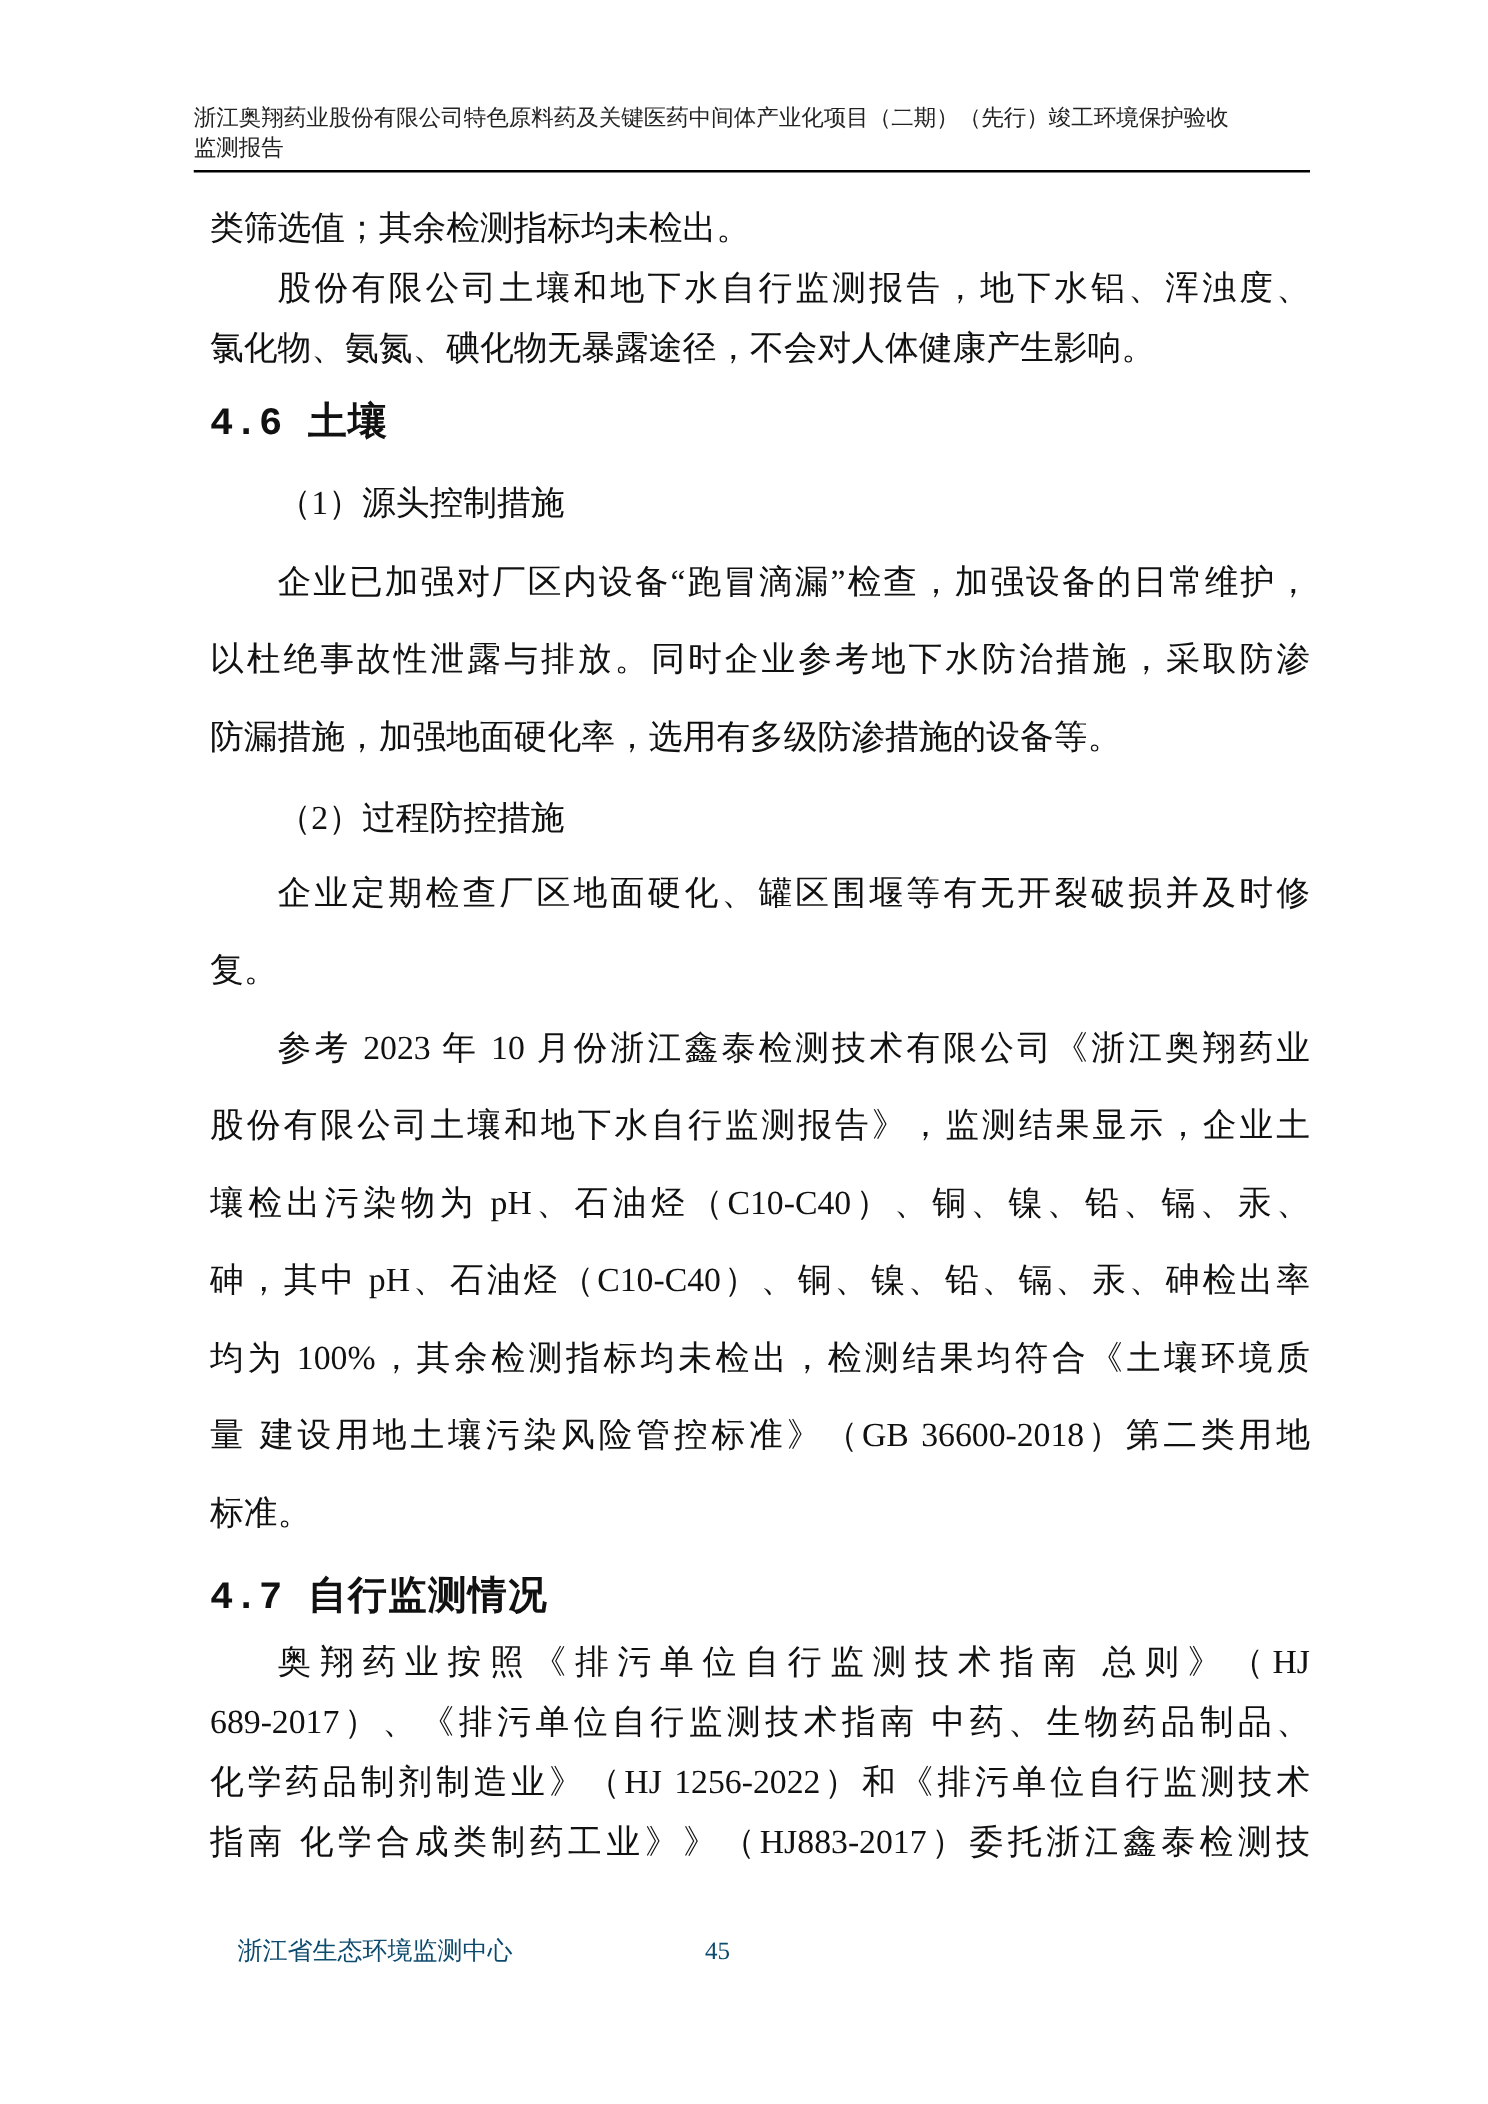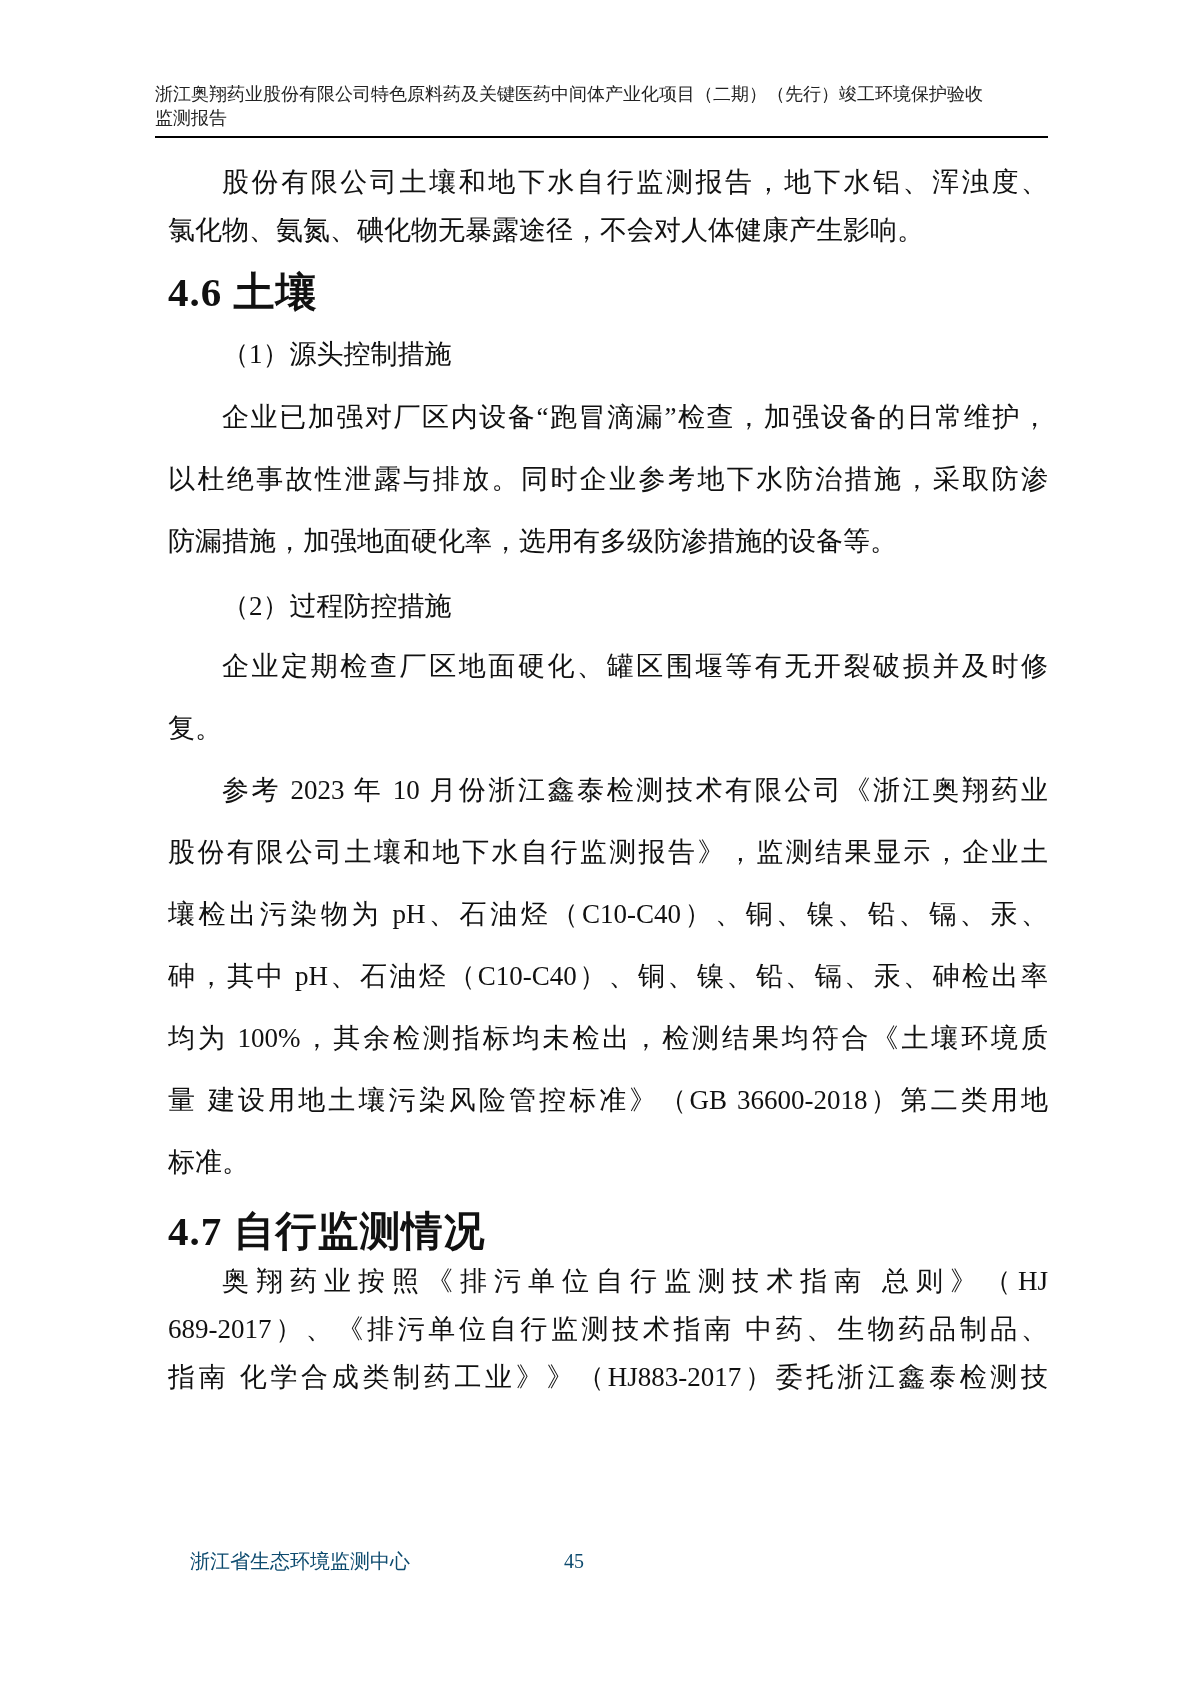--- a/index.html
+++ b/index.html
@@ -39,24 +39,25 @@
     text-align: justify;
     text-align-last: justify;
     overflow: hidden;
   }
   .tight .line { line-height: 48px; height: 48px; }
   .loose .line { line-height: 62px; height: 62px; }
   .line.end { text-align-last: left; }
   .line.ind { text-indent: 54px; }
   .heading {
     font-weight: bold;
-    font-size: 41px;
+    font-size: 31px;
     line-height: 48px;
     height: 48px;
     letter-spacing: 1px;
+    font-family: Liberation Mono, monospace;
   }
   .h46 { margin-top: 14px; }
   .p3  { margin-top: 14px; }
   .p4  { margin-top: 8px; }
   .p5  { margin-top: 10px; }
   .p6  { margin-top: 5px; }
   .p7  { margin-top: 0; }
   .h47 { margin-top: 14px; }
   .p8  { margin-top: 2px; }
   
@@ -83,20 +84,23 @@
 
 <div class="page">
 
   <div class="header">
     <div>浙江奥翔药业股份有限公司特色原料药及关键医药中间体产业化项目（二期）（先行）竣工环境保护验收</div>
     <div>监测报告</div>
   </div>
 
   <div class="bodytext">
 
+    <div class="para tight">
+      <div class="line end">类筛选值；其余检测指标均未检出。</div>
+    </div>
 
     <div class="para tight">
       <div class="line ind">股份有限公司土壤和地下水自行监测报告，地下水铝、浑浊度、</div>
       <div class="line end">氯化物、氨氮、碘化物无暴露途径，不会对人体健康产生影响。</div>
     </div>
 
     <div class="heading h46">4.6 土壤</div>
 
     <div class="para tight p3">
       <div class="line ind end">（1）源头控制措施</div>
@@ -125,20 +129,21 @@
       <div class="line">均为 100%，其余检测指标均未检出，检测结果均符合《土壤环境质</div>
       <div class="line">量 建设用地土壤污染风险管控标准》（GB 36600-2018）第二类用地</div>
       <div class="line end">标准。</div>
     </div>
 
     <div class="heading h47">4.7 自行监测情况</div>
 
     <div class="para tight p8">
       <div class="line ind">奥翔药业按照《排污单位自行监测技术指南  总则》（HJ</div>
       <div class="line">689-2017）、《排污单位自行监测技术指南 中药、生物药品制品、</div>
+      <div class="line">化学药品制剂制造业》（HJ 1256-2022）和《排污单位自行监测技术</div>
       <div class="line">指南 化学合成类制药工业》》（HJ883-2017）委托浙江鑫泰检测技</div>
     </div>
 
   </div>
 
   <div class="footer">
     <span class="footer-org">浙江省生态环境监测中心</span>
     <span class="page-number">45</span>
   </div>
 

